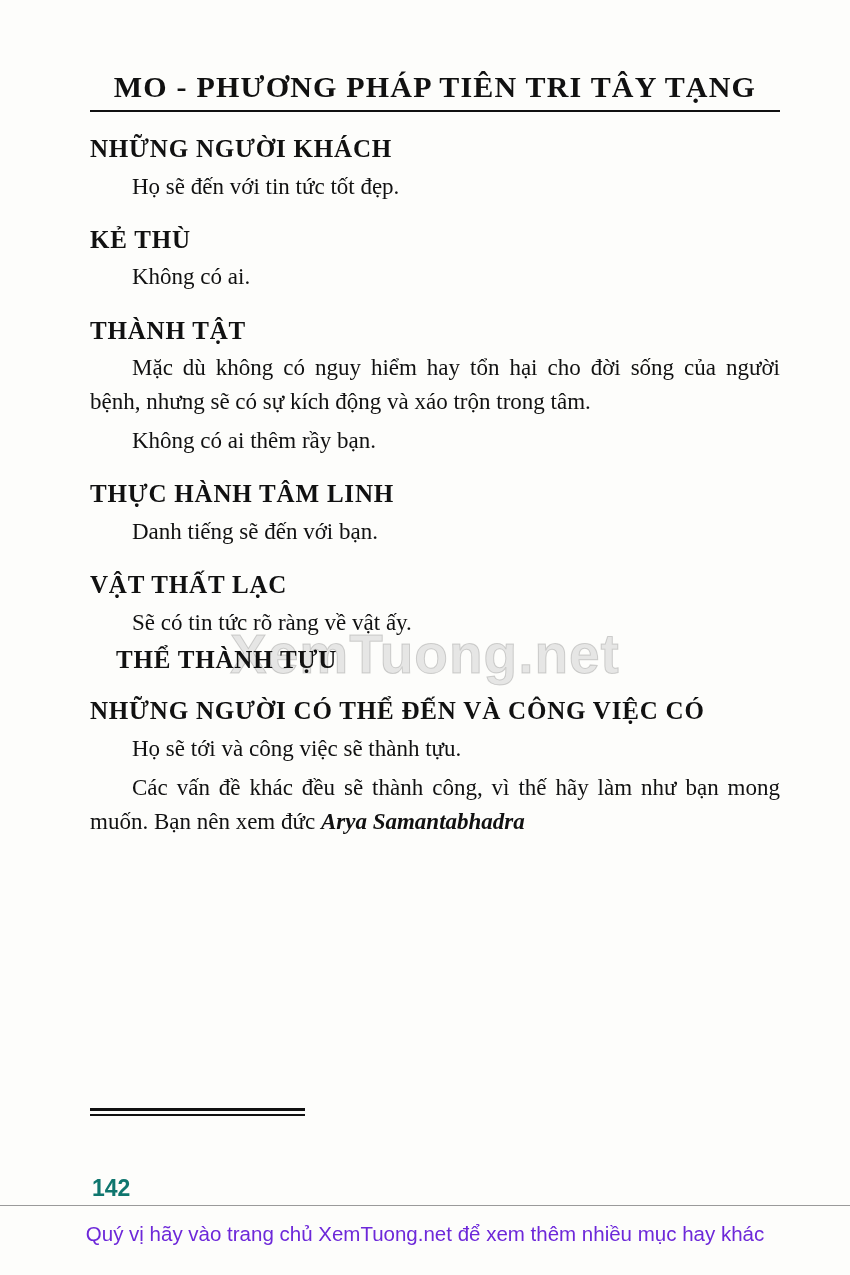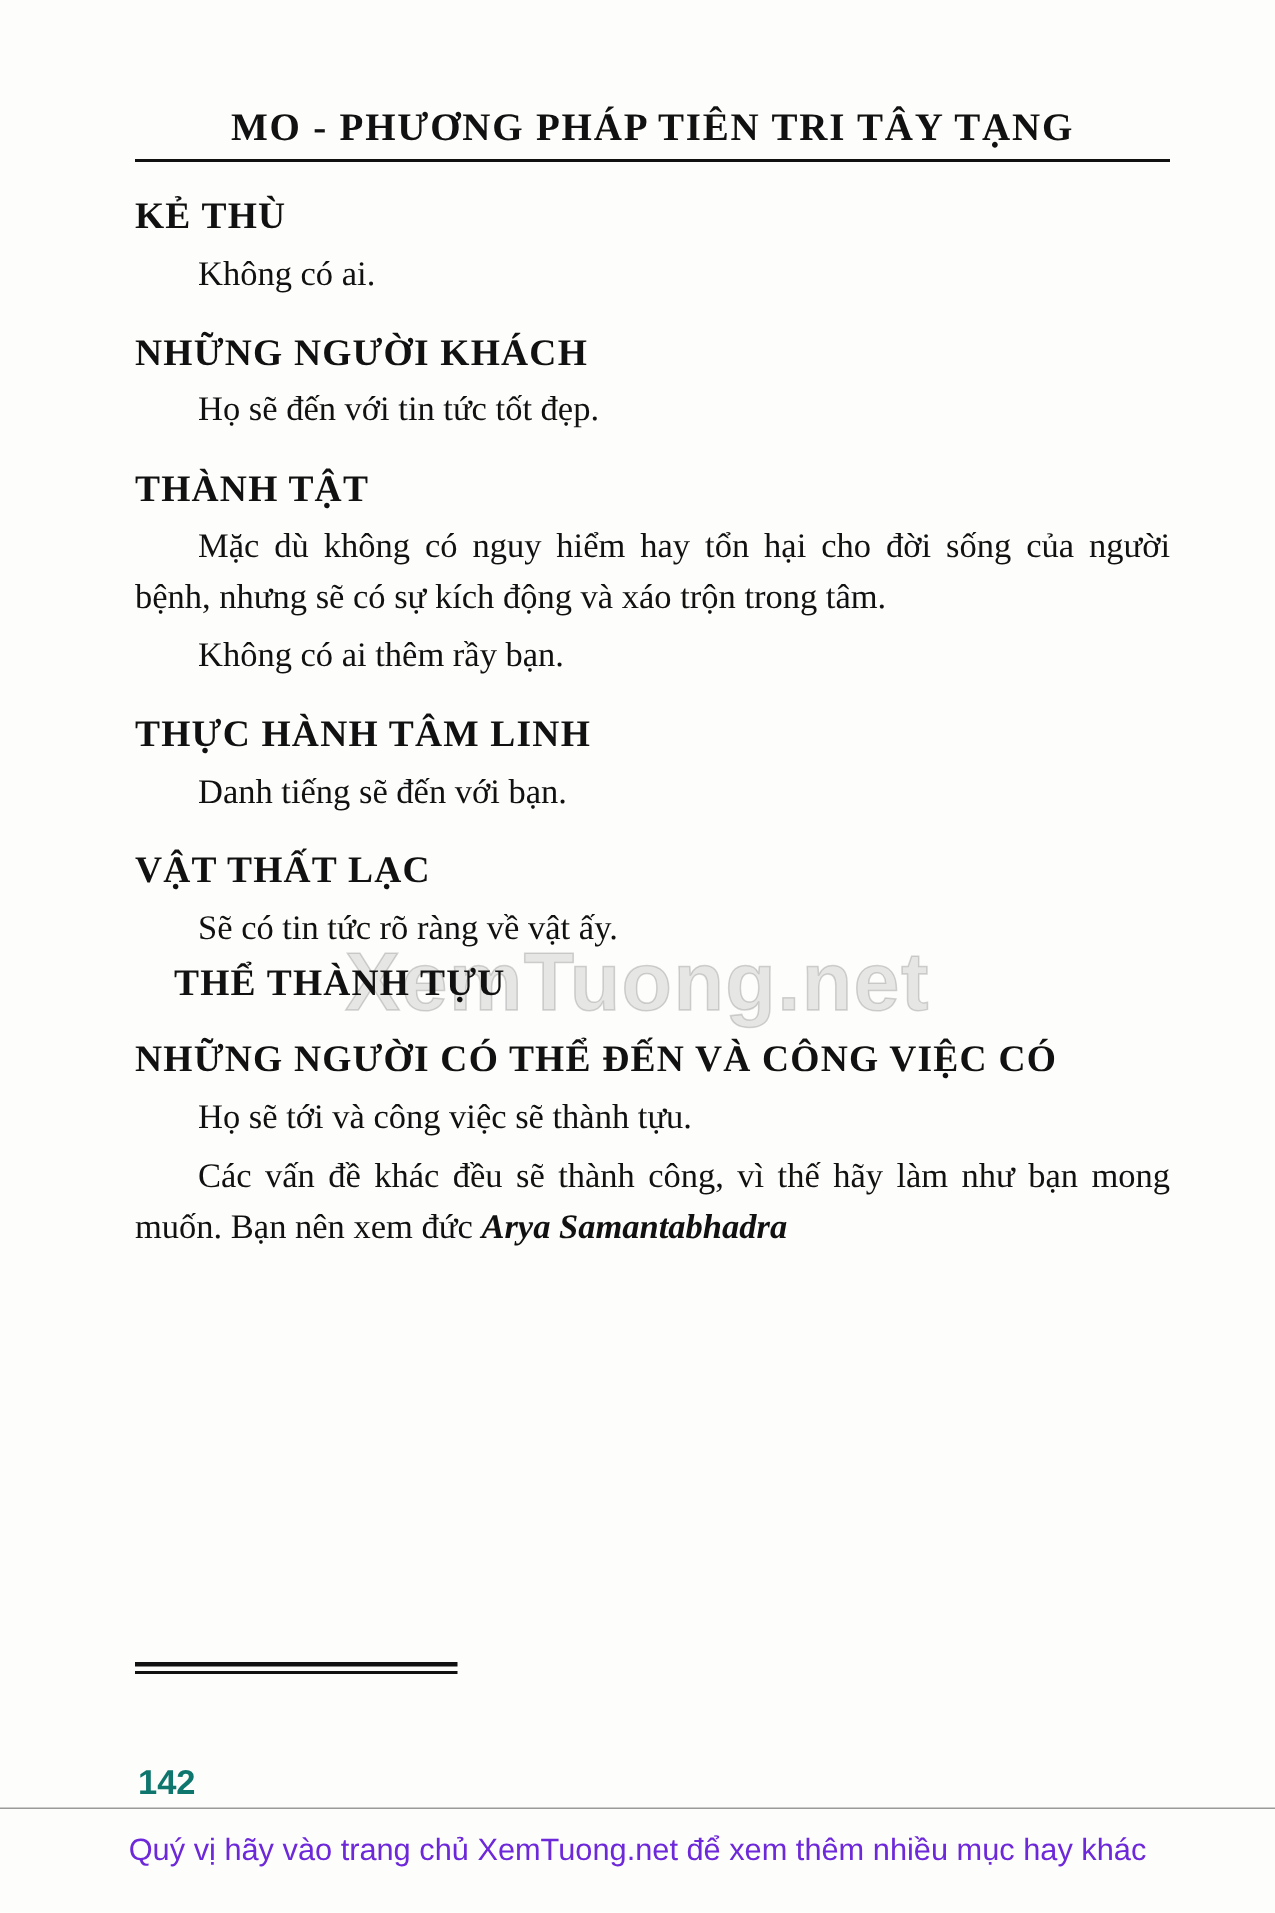--- a/index.html
+++ b/index.html
@@ -46,21 +46,21 @@
     position: absolute;
     left: 90px;
     top: 70px;
     width: 690px;
     z-index: 10;
   }
 
   .running-head {
     font-family: "Liberation Serif", serif;
     font-weight: 700;
-    font-size: 26px;
+    font-size: 30px;
     letter-spacing: 1.2px;
     text-align: center;
     color: #111;
     padding-bottom: 6px;
     white-space: nowrap;
   }
   .head-rule {
     border-top: 2.5px solid #111;
     width: 100%;
     margin: 0 0 20px 0;
@@ -134,27 +134,27 @@
 <div class="page">
 
   <div class="watermark">XemTuong.net</div>
 
   <div class="content">
 
     <div class="running-head">MO - PHƯƠNG PHÁP TIÊN TRI TÂY TẠNG</div>
     <div class="head-rule"></div>
 
     <div class="section">
-      <h2 class="sec-title">KẺ THÙ</h2>
-      <p class="sec-body">Không có ai.</p>
+      <h2 class="sec-title">NHỮNG NGƯỜI KHÁCH</h2>
+      <p class="sec-body">Họ sẽ đến với tin tức tốt đẹp.</p>
     </div>
 
     <div class="section">
-      <h2 class="sec-title">NHỮNG NGƯỜI KHÁCH</h2>
-      <p class="sec-body">Họ sẽ đến với tin tức tốt đẹp.</p>
+      <h2 class="sec-title">KẺ THÙ</h2>
+      <p class="sec-body">Không có ai.</p>
     </div>
 
     <div class="section">
       <h2 class="sec-title">THÀNH TẬT</h2>
       <p class="sec-body">Mặc dù không có nguy hiểm hay tổn hại cho đời sống của người bệnh, nhưng sẽ có sự kích động và xáo trộn trong tâm.</p>
     </div>
 
     <div class="section">
       <p class="sec-body">Không có ai thêm rầy bạn.</p>
     </div>

